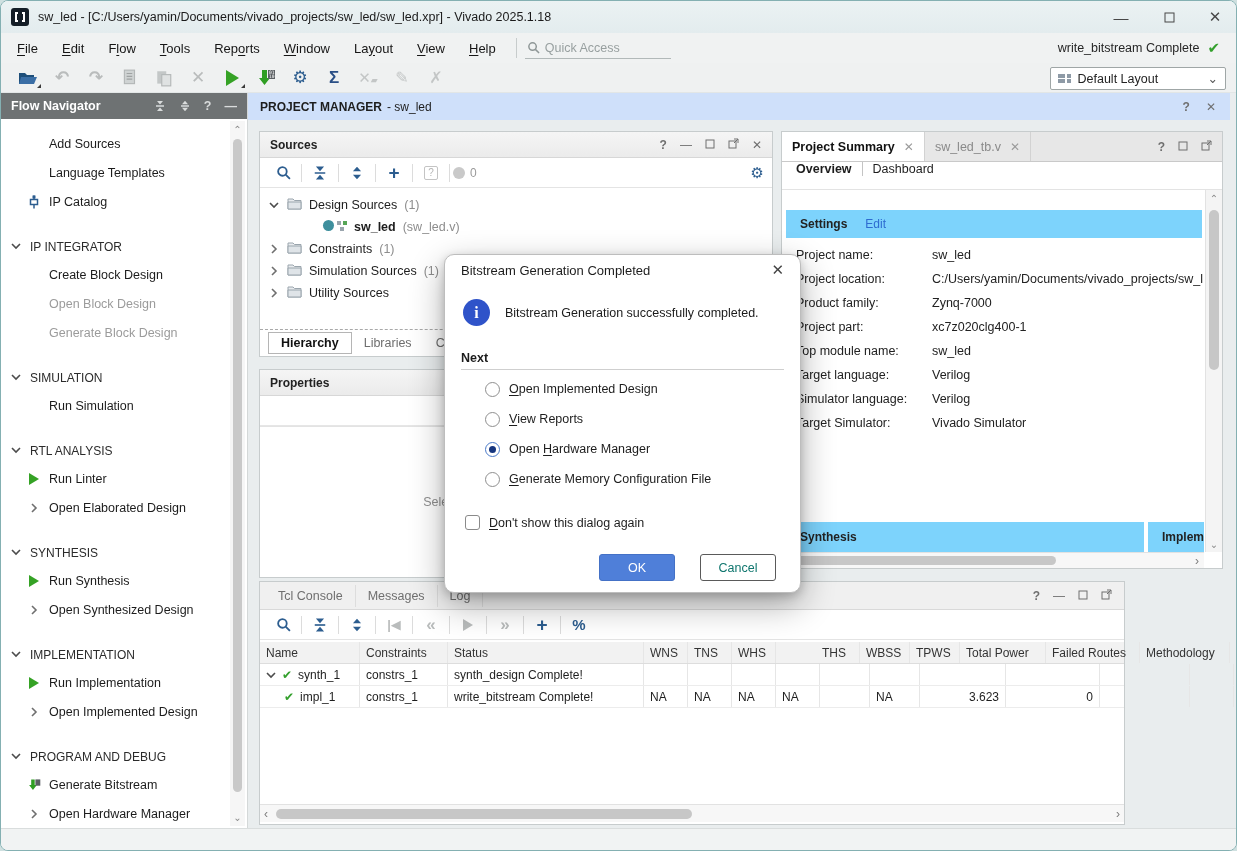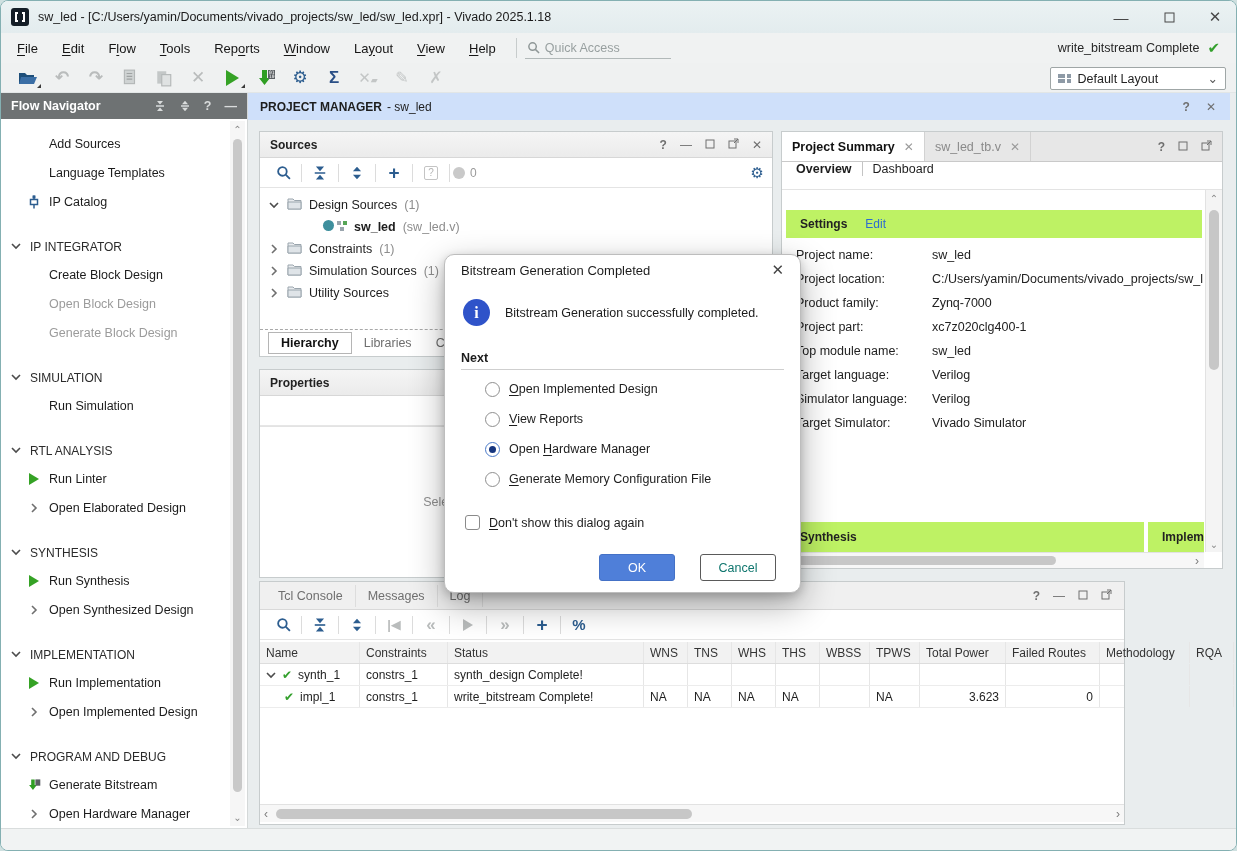--- a/index.html
+++ b/index.html
@@ -69,21 +69,21 @@
   .stab.sel{border:1px solid #b5b5b5;background:#fff;color:#111;font-weight:bold;}
   
   .prop-empty{position:absolute;left:0;right:0;top:56px;bottom:0;border-top:1px solid #e3e3e3;display:flex;align-items:center;justify-content:center;color:#8f8f8f;font-size:12.5px;}
   
   .tabsrow{height:30px;background:#e7e7e7;border-bottom:1px solid #c9c9c9;display:flex;align-items:stretch;}
   .dtab{display:flex;align-items:center;gap:9px;padding:0 10px;font-size:12.5px;color:#8a8a8a;border-right:1px solid #d2d2d2;}
   .dtab.sel{background:#fff;color:#111;font-weight:bold;}
   .dtab .x{color:#9a9a9a;font-size:12px;}
   .tabicons{margin-left:auto;display:flex;gap:13px;align-items:center;color:#6f6f6f;padding-right:10px;}
   .subtabs{height:28px;background:#fff;border-bottom:1px solid #e3e3e3;display:flex;align-items:flex-start;padding-left:14px;gap:10px;font-size:12.5px;}
-  .sectband{background:#bef264;display:flex;align-items:center;padding-left:14px;font-weight:bold;font-size:12px;color:#222;}
+  .sectband{background:#7dd3fc;display:flex;align-items:center;padding-left:14px;font-weight:bold;font-size:12px;color:#222;}
   .fieldrow{position:absolute;font-size:12.5px;white-space:nowrap;}
   .fieldrow .lab{position:absolute;left:14px;color:#222;}
   .fieldrow .val{position:absolute;left:150px;color:#222;}
   .bluelink{color:#2d6bd0;}
   .scrolltrack-v{background:#f4f4f4;border-left:1px solid #e2e2e2;}
   .scrollthumb{background:#c7c7c7;border-radius:5px;position:absolute;}
   .scrolltrack-h{background:#f7f7f7;border-top:1px solid #e2e2e2;}
   
   .runtabs{height:28px;background:#f0f0f0;border-bottom:1px solid #d9d9d9;display:flex;align-items:center;padding-left:6px;}
   .runtab{padding:4px 12px;color:#6f6f6f;font-size:12.5px;border-right:1px solid #ddd;}
@@ -686,21 +686,21 @@
       <span class="ptb" style="color:#2c5d8f;font-size:15px;font-weight:bold;">%</span>
     </div>
     <div class="rtable" id="runs-table">
         <div class="trowx hd">
           <div class="tcell" style="width: 100px; flex: 0 0 auto;">Name</div>
           <div class="tcell" style="width: 88px; flex: 0 0 auto;">Constraints</div>
           <div class="tcell" style="width: 196px; flex: 0 0 auto;">Status</div>
           <div class="tcell" style="width: 44px; flex: 0 0 auto;">WNS</div>
           <div class="tcell" style="width: 44px; flex: 0 0 auto;">TNS</div>
           <div class="tcell" style="width: 44px; flex: 0 0 auto;">WHS</div>
-          <div class="tcell" style="width: 44px; flex: 0 0 auto;">THS</div>
+          <div class="tcell" style="width: 44px; flex: 0 0 auto; margin-left: 40px;">THS</div>
           <div class="tcell" style="width: 50px; flex: 0 0 auto;">WBSS</div>
           <div class="tcell" style="width: 50px; flex: 0 0 auto;">TPWS</div>
           <div class="tcell" style="width: 86px; flex: 0 0 auto;">Total Power</div>
           <div class="tcell" style="width: 94px; flex: 0 0 auto;">Failed Routes</div>
           <div class="tcell" style="width: 90px; flex: 0 0 auto;">Methodology</div>
           <div class="tcell" style="width: 44px; flex: 0 0 auto;">RQA</div>
         </div>
         <div class="trowx">
           <div class="tcell namec" style="width: 100px; flex: 0 0 auto; padding-left: 6px;">
             <span><svg width="10" height="7" viewBox="0 0 10 7">

